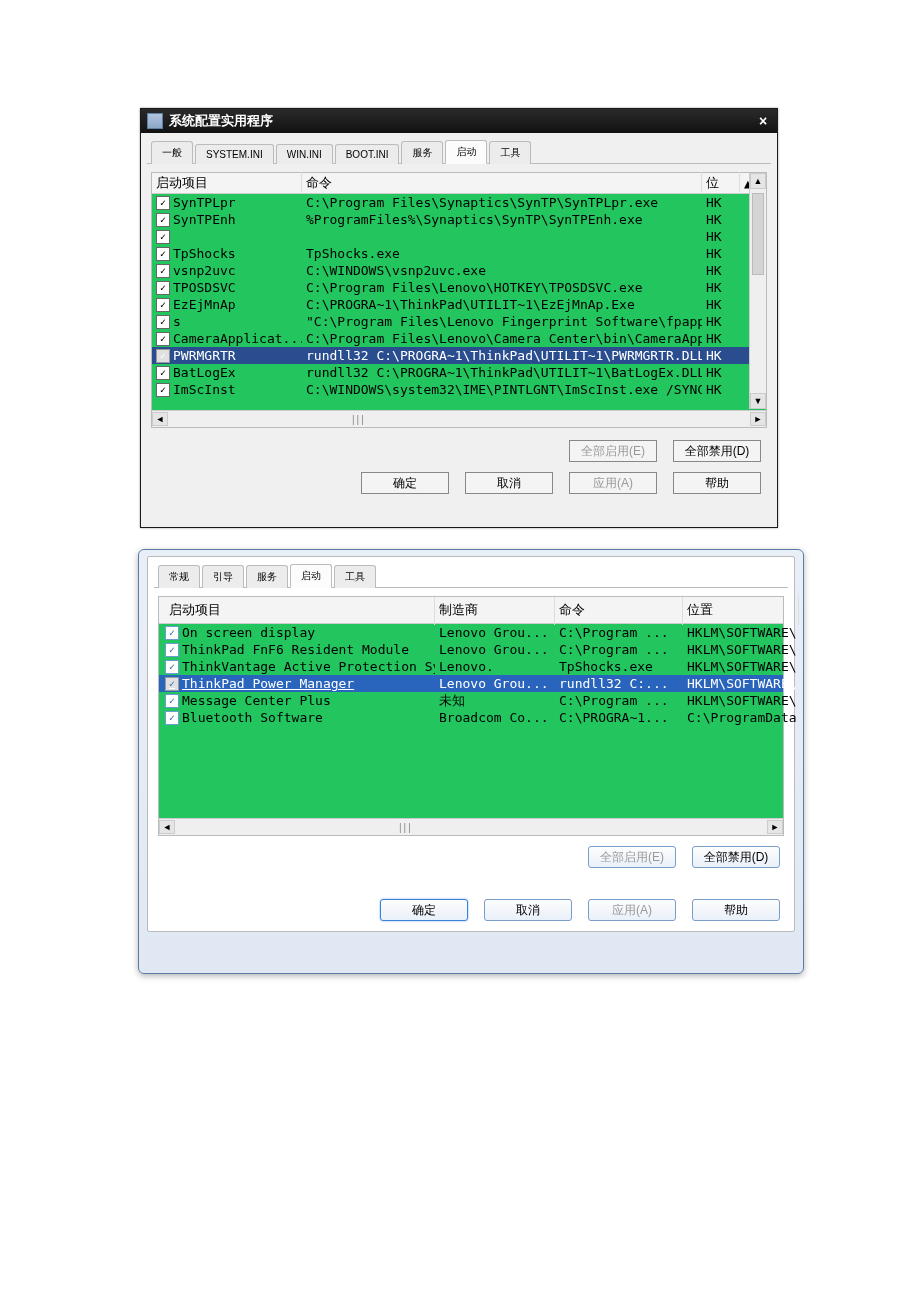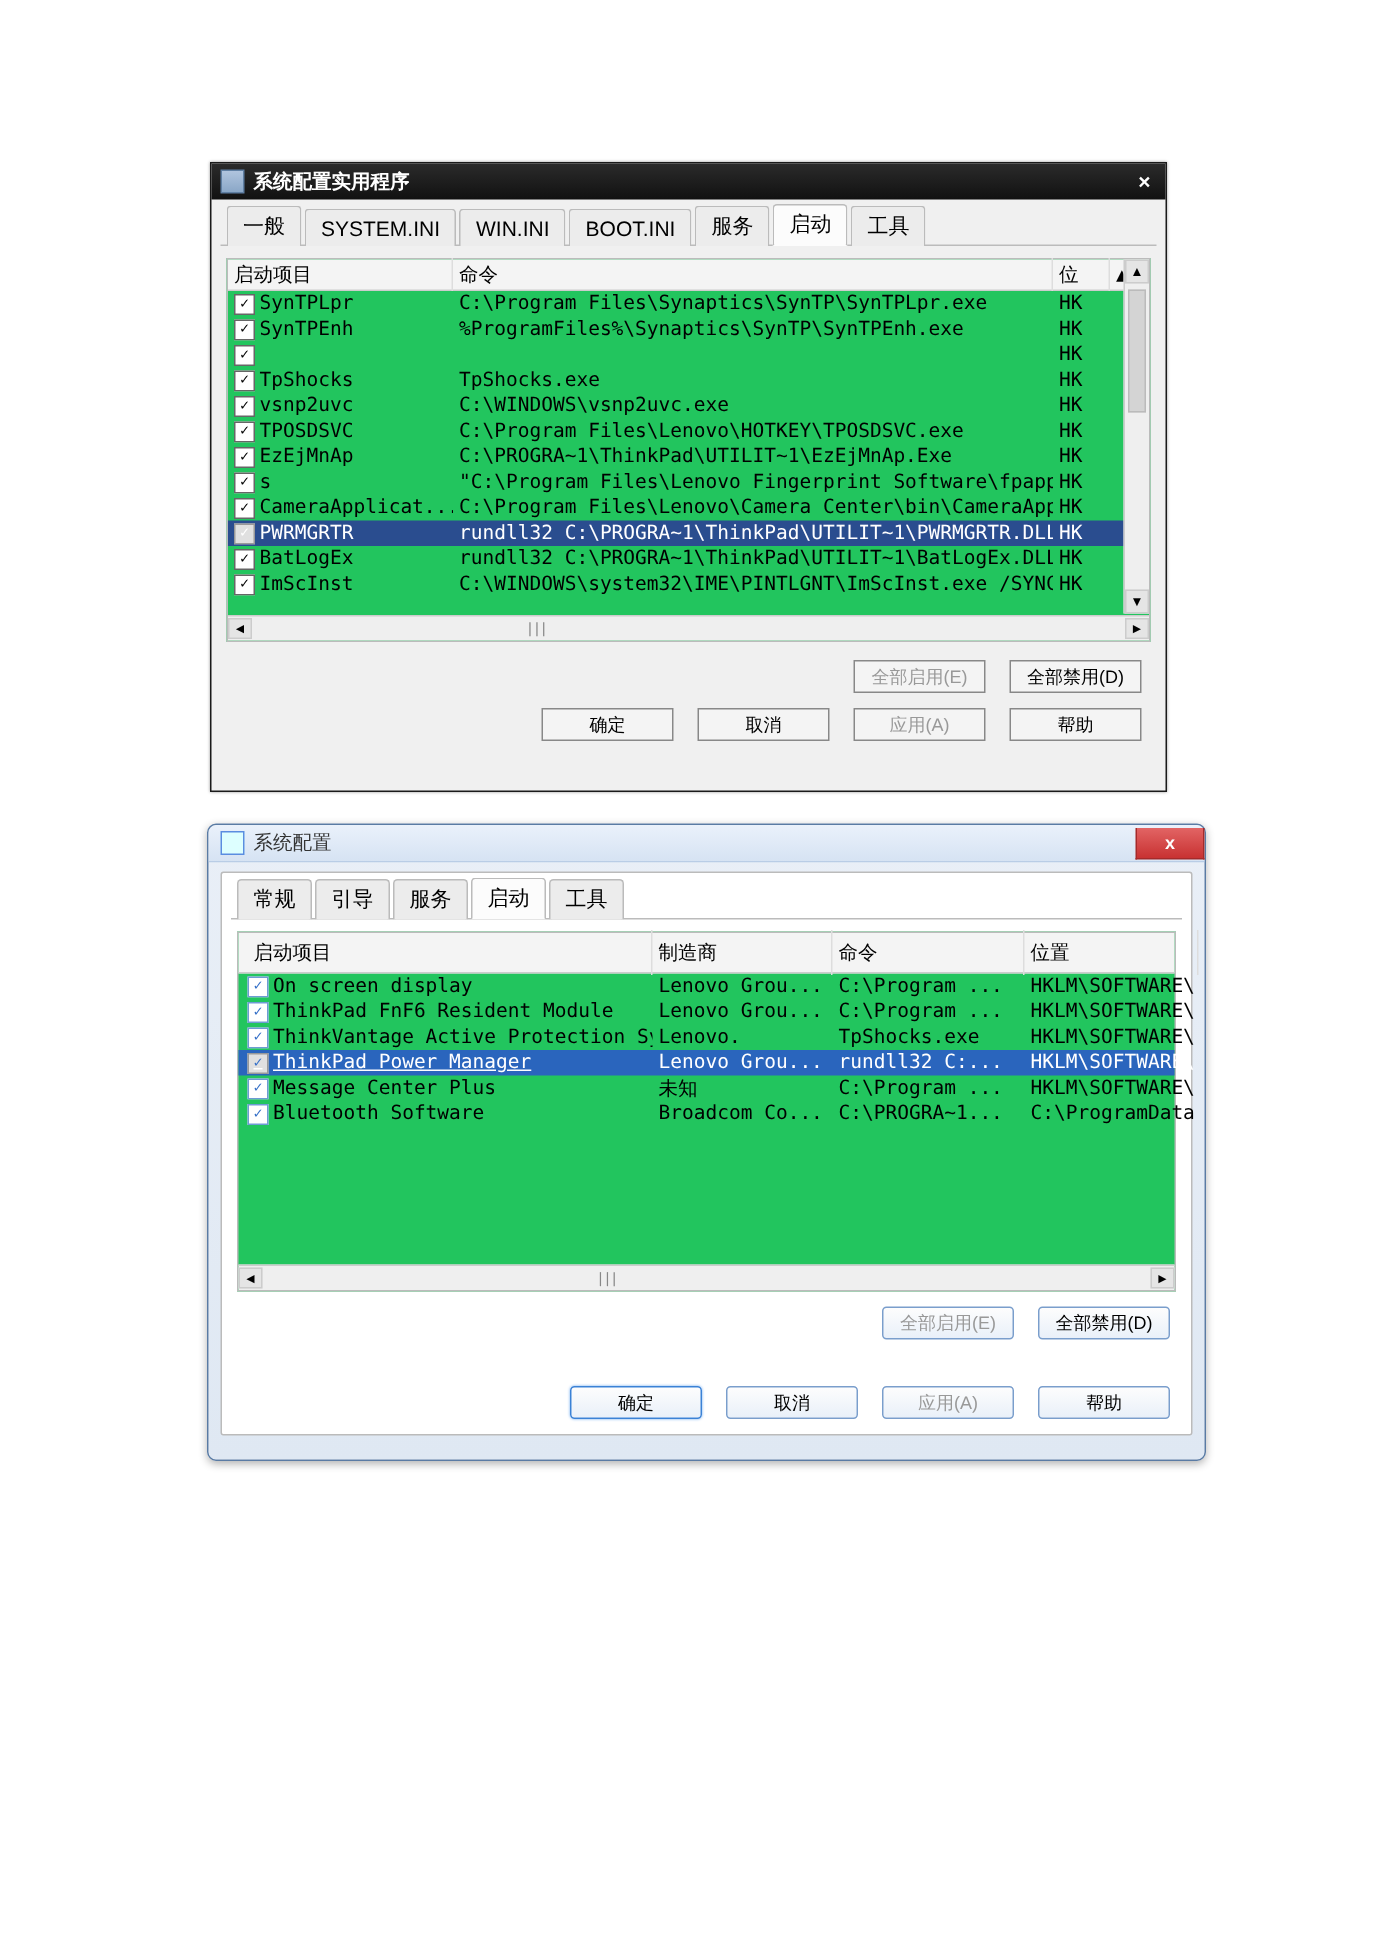--- a/index.html
+++ b/index.html
@@ -59,21 +59,21 @@
     border-bottom: 1px solid #bbb;
     gap: 0;
     padding-left: 4px;
     margin-top: 4px;
   }
   .tab {
     border: 1px solid #bbb;
     border-bottom: none;
     background: #ececec;
     padding: 4px 10px;
-    font-size: 14px;
+    font-size: 10px;
     border-radius: 3px 3px 0 0;
     margin-right: 2px;
     position: relative;
     top: 1px;
   }
   .tab.active {
     background: #fcfcfc;
     border-bottom: 1px solid #fcfcfc;
     z-index: 2;
   }
@@ -384,25 +384,20 @@
       <div class="dlg-buttons2">
         <button class="win">确定</button>
         <button class="win">取消</button>
         <button class="win disabled">应用(A)</button>
         <button class="win">帮助</button>
       </div>
     </div>
   </div>
 
   <div class="win2">
-    <div class="win2-titlebar">
-      <span class="icon7"></span>
-      <span class="title">系统配置</span>
-      <span class="close7">x</span>
-    </div>
 
     <div class="win2-body">
       <div class="tabbar">
         <div class="tab">常规</div>
         <div class="tab">引导</div>
         <div class="tab">服务</div>
         <div class="tab active">启动</div>
         <div class="tab">工具</div>
       </div>
 

